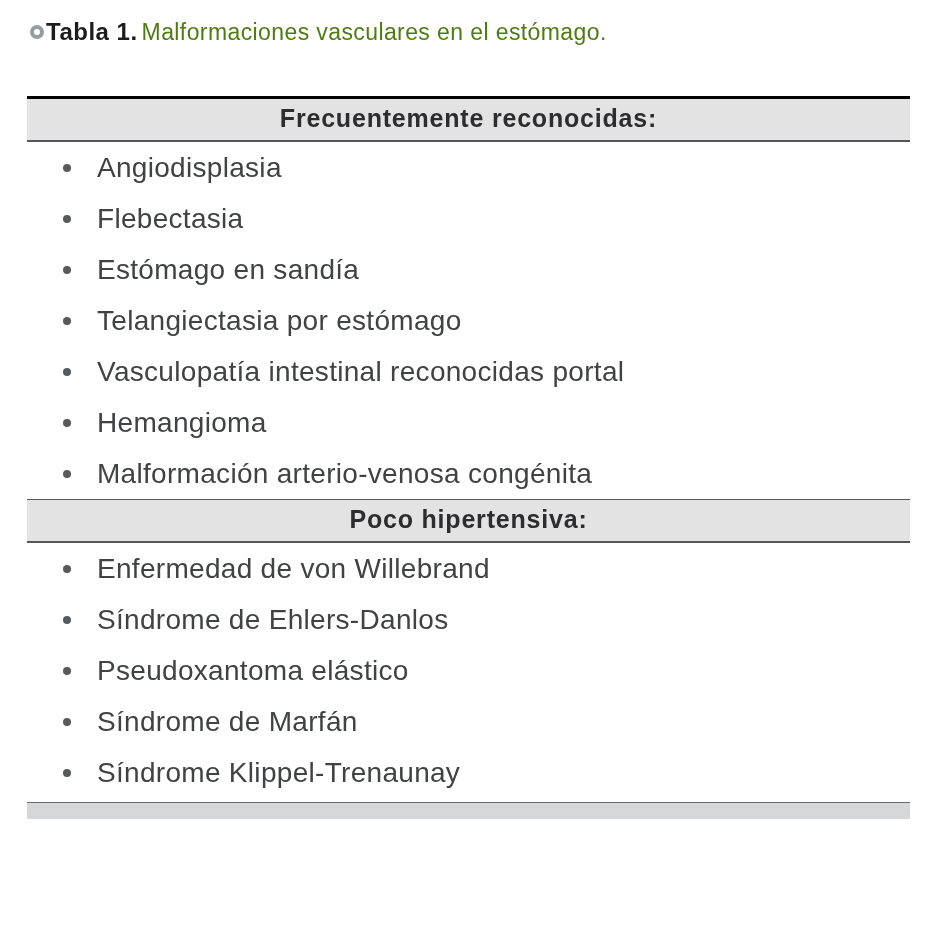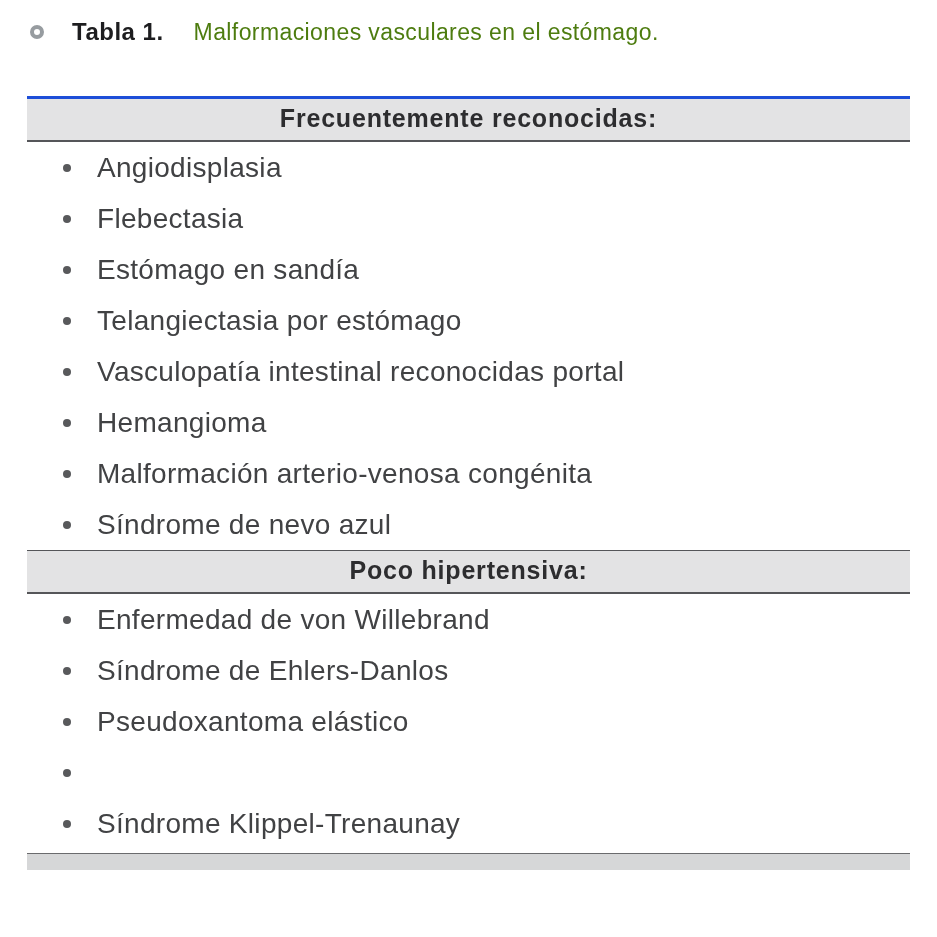--- a/index.html
+++ b/index.html
@@ -8,21 +8,21 @@
     height: 937px;
     background: #ffffff;
     font-family: "Liberation Sans", sans-serif;
     overflow: hidden;
   }
 
   
   .caption {
     display: flex;
     align-items: center;
-    gap: 28px;
+    gap: 2px;
     padding: 18px 0 0 30px;
   }
   .caption-ring {
     width: 14px;
     height: 14px;
     border: 4px solid #979ca0;
     border-radius: 50%;
     flex: none;
   }
   .caption-label {
@@ -48,21 +48,21 @@
     background: #e3e3e4;
     text-align: center;
     font-weight: bold;
     font-size: 25px;
     color: #2d2d2f;
     letter-spacing: 0.8px;
     padding: 5px 0 7px 0;
     border-bottom: 2px solid #555659;
   }
   .section-header.first {
-    border-top: 3px solid #1d4ed8;
+    border-top: 3px solid #000000;
   }
   .section-header.second {
     border-top: 1px solid #555659;
   }
 
   ul.item-list { list-style: none; }
   li.item {
     display: flex;
     align-items: center;
     height: 51px;
@@ -122,43 +122,40 @@
       <span>Vasculopatía intestinal reconocidas portal</span>
     </li>
     <li class="item">
       <span class="dot"></span>
       <span>Hemangioma</span>
     </li>
     <li class="item">
       <span class="dot"></span>
       <span>Malformación arterio-venosa congénita</span>
     </li>
-    <li class="item">
-      <span class="dot"></span>
-      <span>Síndrome de nevo azul</span>
-    </li>
   </ul>
 
   <div class="section-header second">Poco hipertensiva:</div>
 
   <ul class="item-list">
     <li class="item">
       <span class="dot"></span>
       <span>Enfermedad de von Willebrand</span>
     </li>
     <li class="item">
       <span class="dot"></span>
       <span>Síndrome de Ehlers-Danlos</span>
     </li>
     <li class="item">
       <span class="dot"></span>
       <span>Pseudoxantoma elástico</span>
     </li>
     <li class="item">
       <span class="dot"></span>
+      <span>Síndrome de Marfán</span>
     </li>
     <li class="item">
       <span class="dot"></span>
       <span>Síndrome Klippel-Trenaunay</span>
     </li>
   </ul>
 
   <div class="footer-band"></div>
 
 </div>

